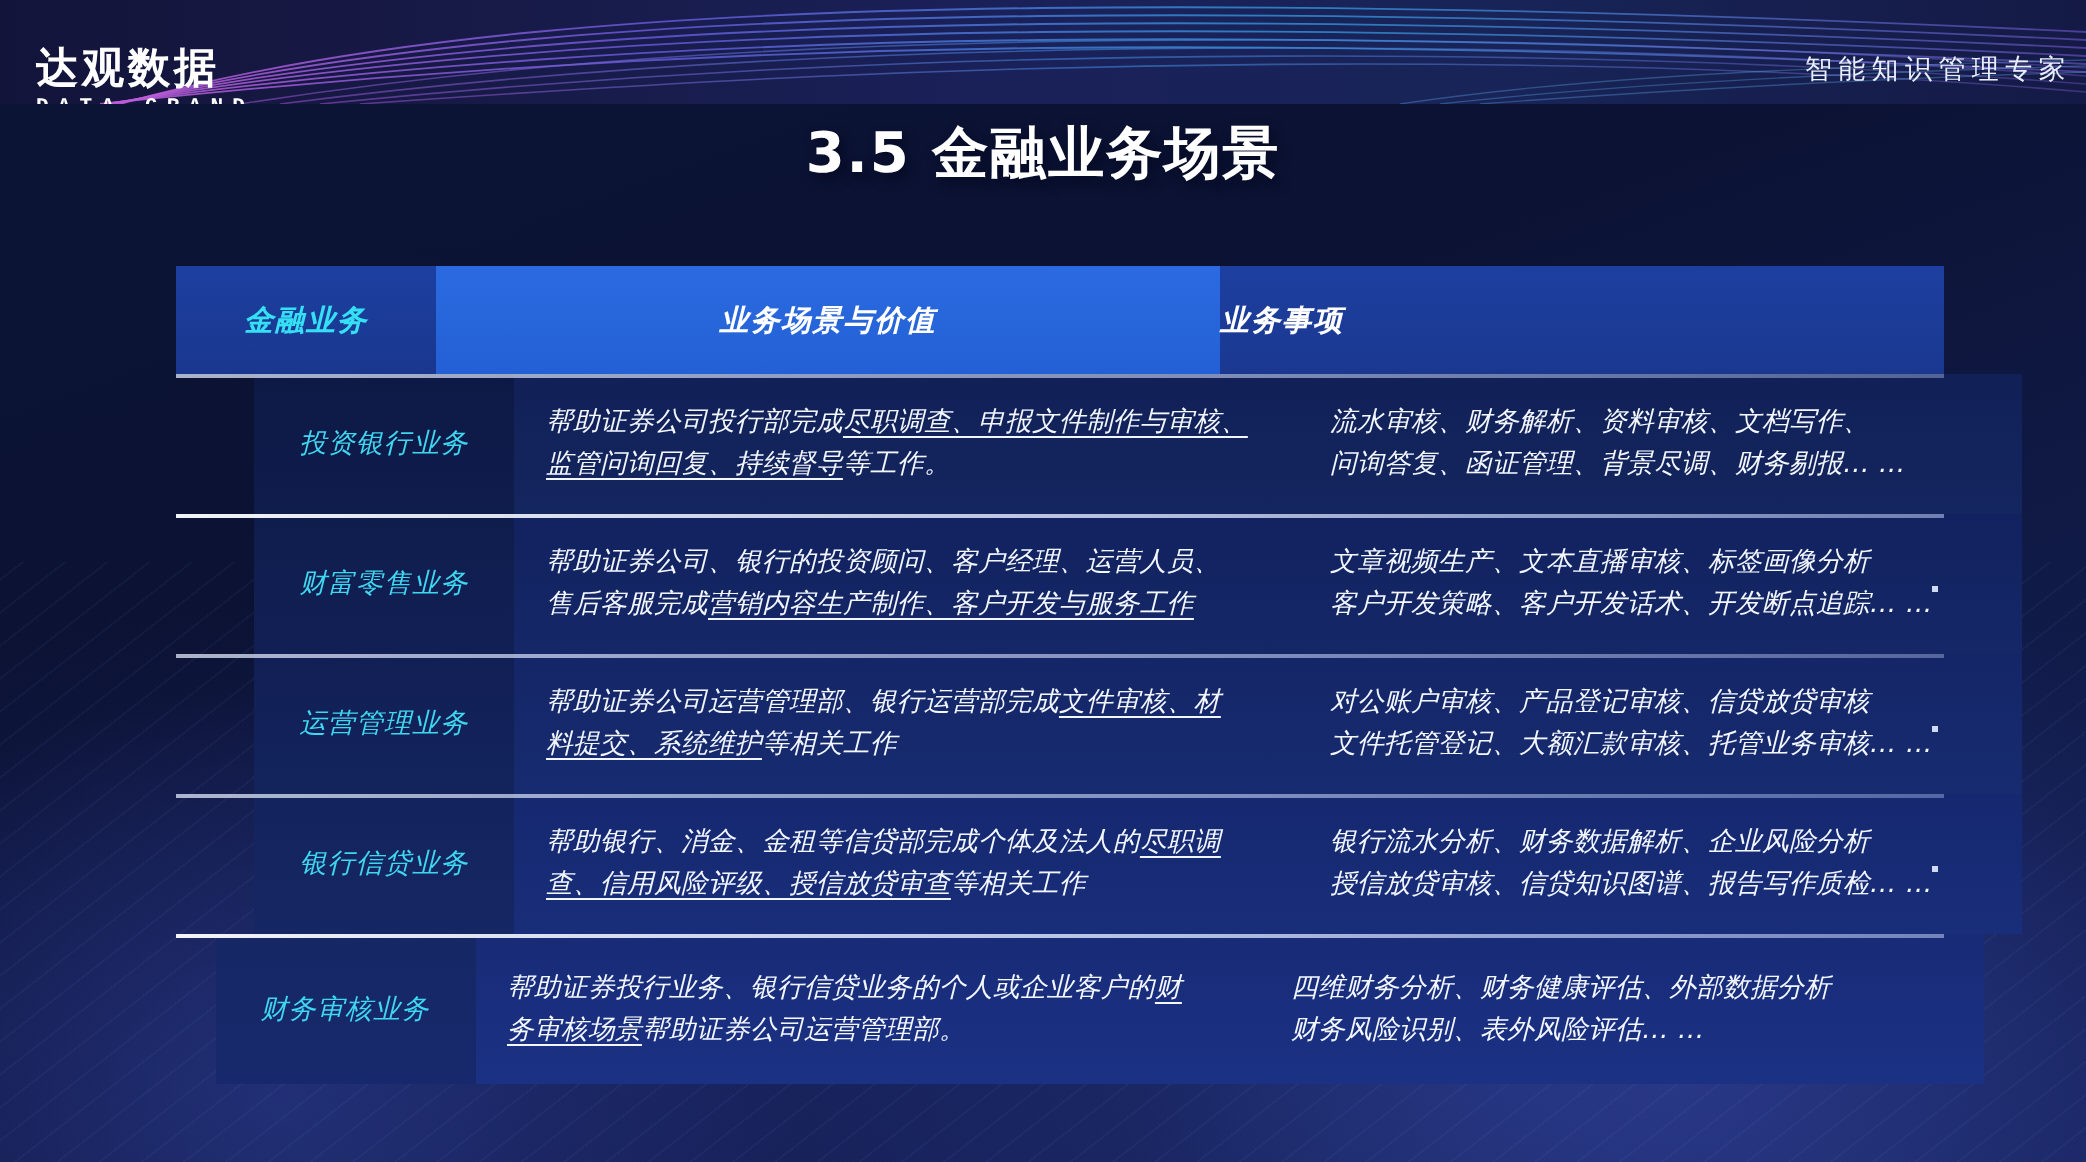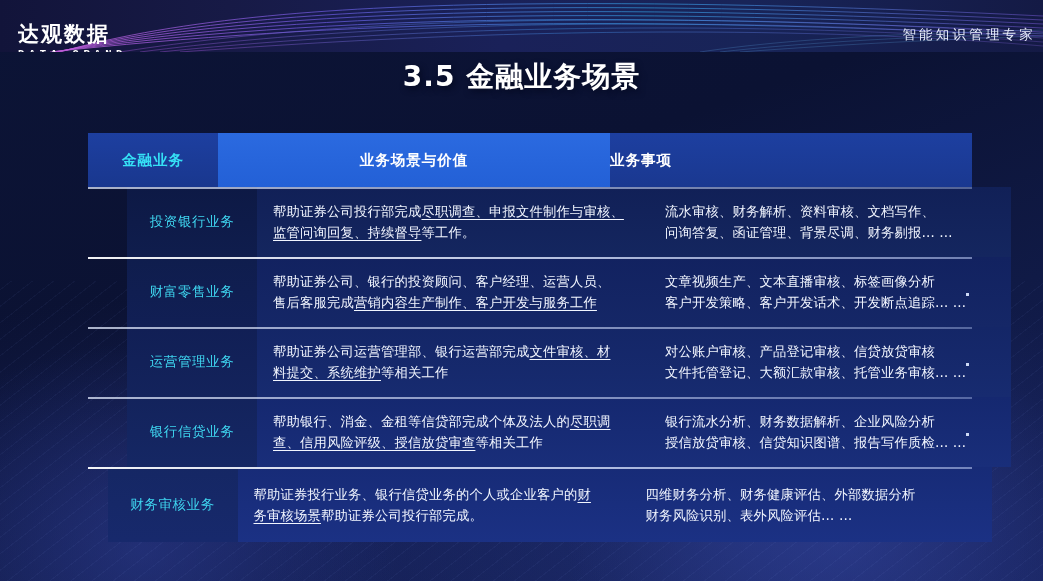--- a/index.html
+++ b/index.html
@@ -107,20 +107,21 @@
     text-shadow: 2px 3px 6px rgba(3,8,30,0.85);
     z-index: 3;
   }
 
   
   .table {
     position: absolute;
     left: 88px; top: 133px;
     width: 884px;
     z-index: 3;
+    font-style: italic;
   }
   .trow {
     display: flex;
     position: relative;
   }
   .c1 { width: 130px; flex: 0 0 130px; }
   .c2 { width: 392px; flex: 0 0 392px; }
   .c3 { width: 362px; flex: 0 0 362px; }
 
   
@@ -345,21 +346,21 @@
           <div class="cell-text"><span>银行流水分析、财务数据解析、企业风险分析</span><span class="l2">授信放贷审核、信贷知识图谱、报告写作质检… …</span></div>
           <span class="dot-mark"></span>
         </div>
       </div>
 
       <div class="trow divided last">
         <div class="c1">
           <span class="cat-label">财务审核业务</span>
         </div>
         <div class="c2">
-          <div class="cell-text"><span>帮助证券投行业务、银行信贷业务的个人或企业客户的</span><span class="u">财</span><span class="l2"><span class="u">务审核场景</span><span>帮助证券公司投行部完成。</span></span></div>
+          <div class="cell-text"><span>帮助证券投行业务、银行信贷业务的个人或企业客户的</span><span class="u">财</span><span class="l2"><span class="u">务审核场景</span><span>帮助证券公司运营管理部。</span></span></div>
         </div>
         <div class="c3">
           <div class="cell-text"><span>四维财务分析、财务健康评估、外部数据分析</span><span class="l2">财务风险识别、表外风险评估… …</span></div>
         </div>
       </div>
 
     </div>
   </div>
 </div>
 

